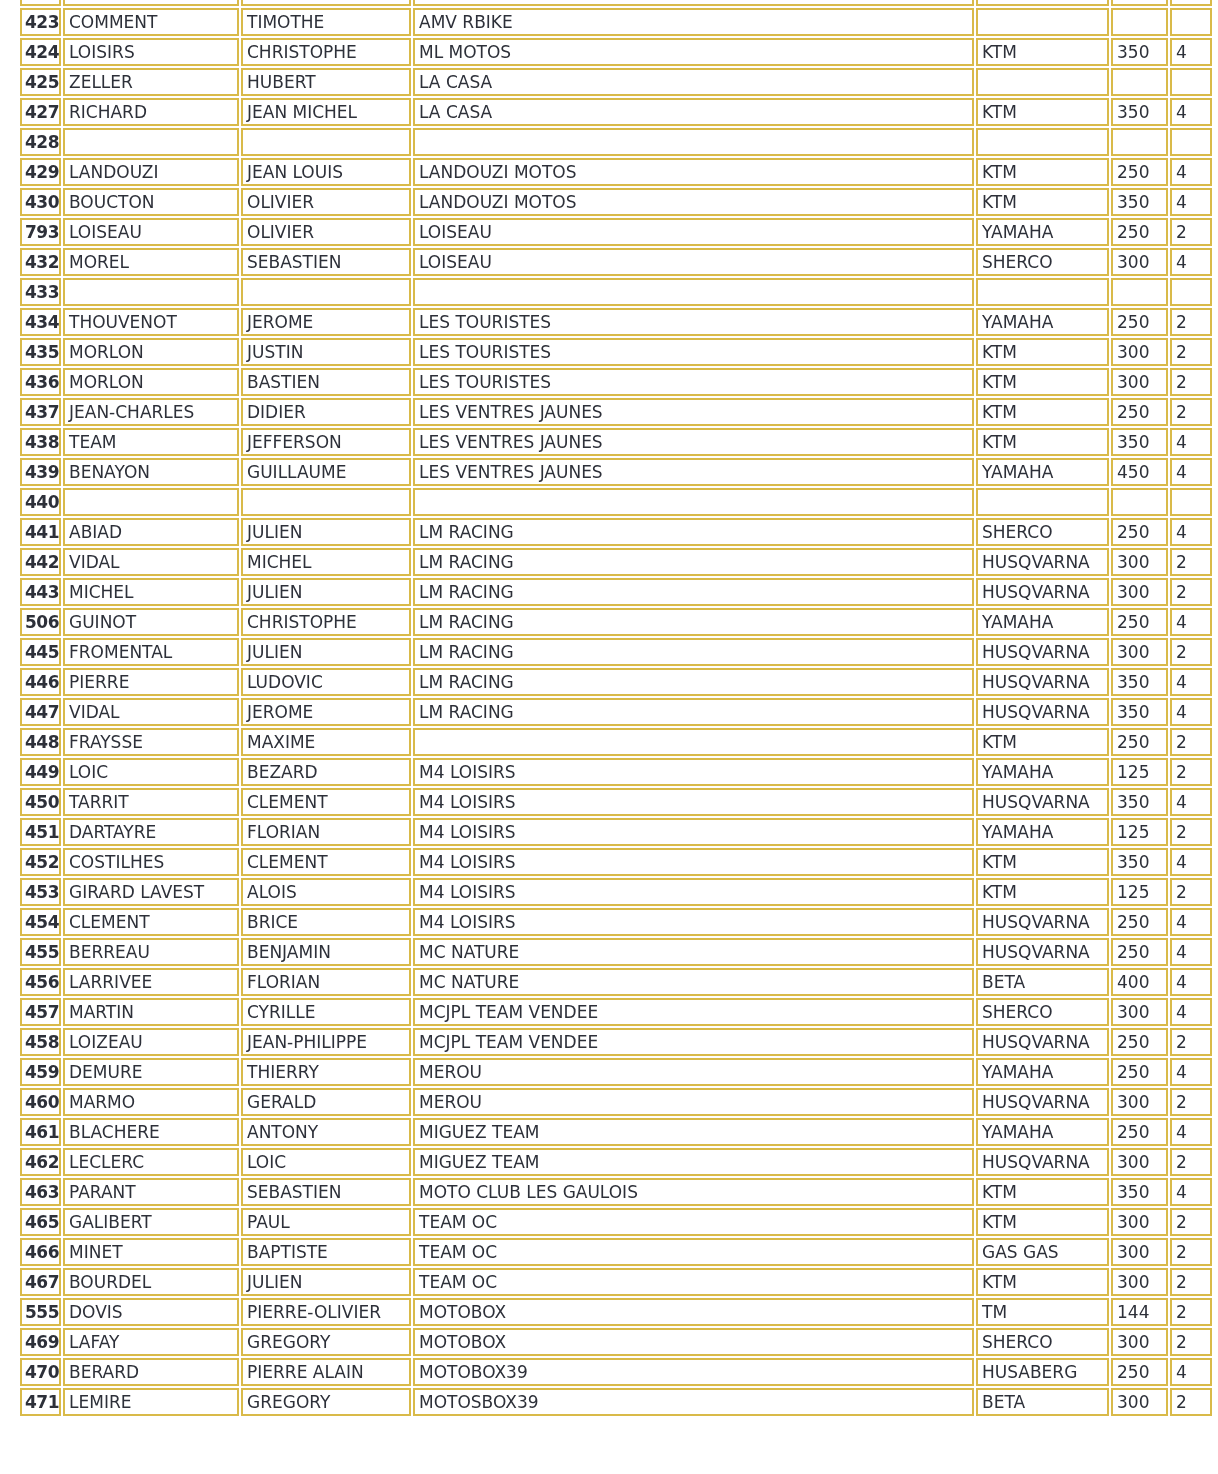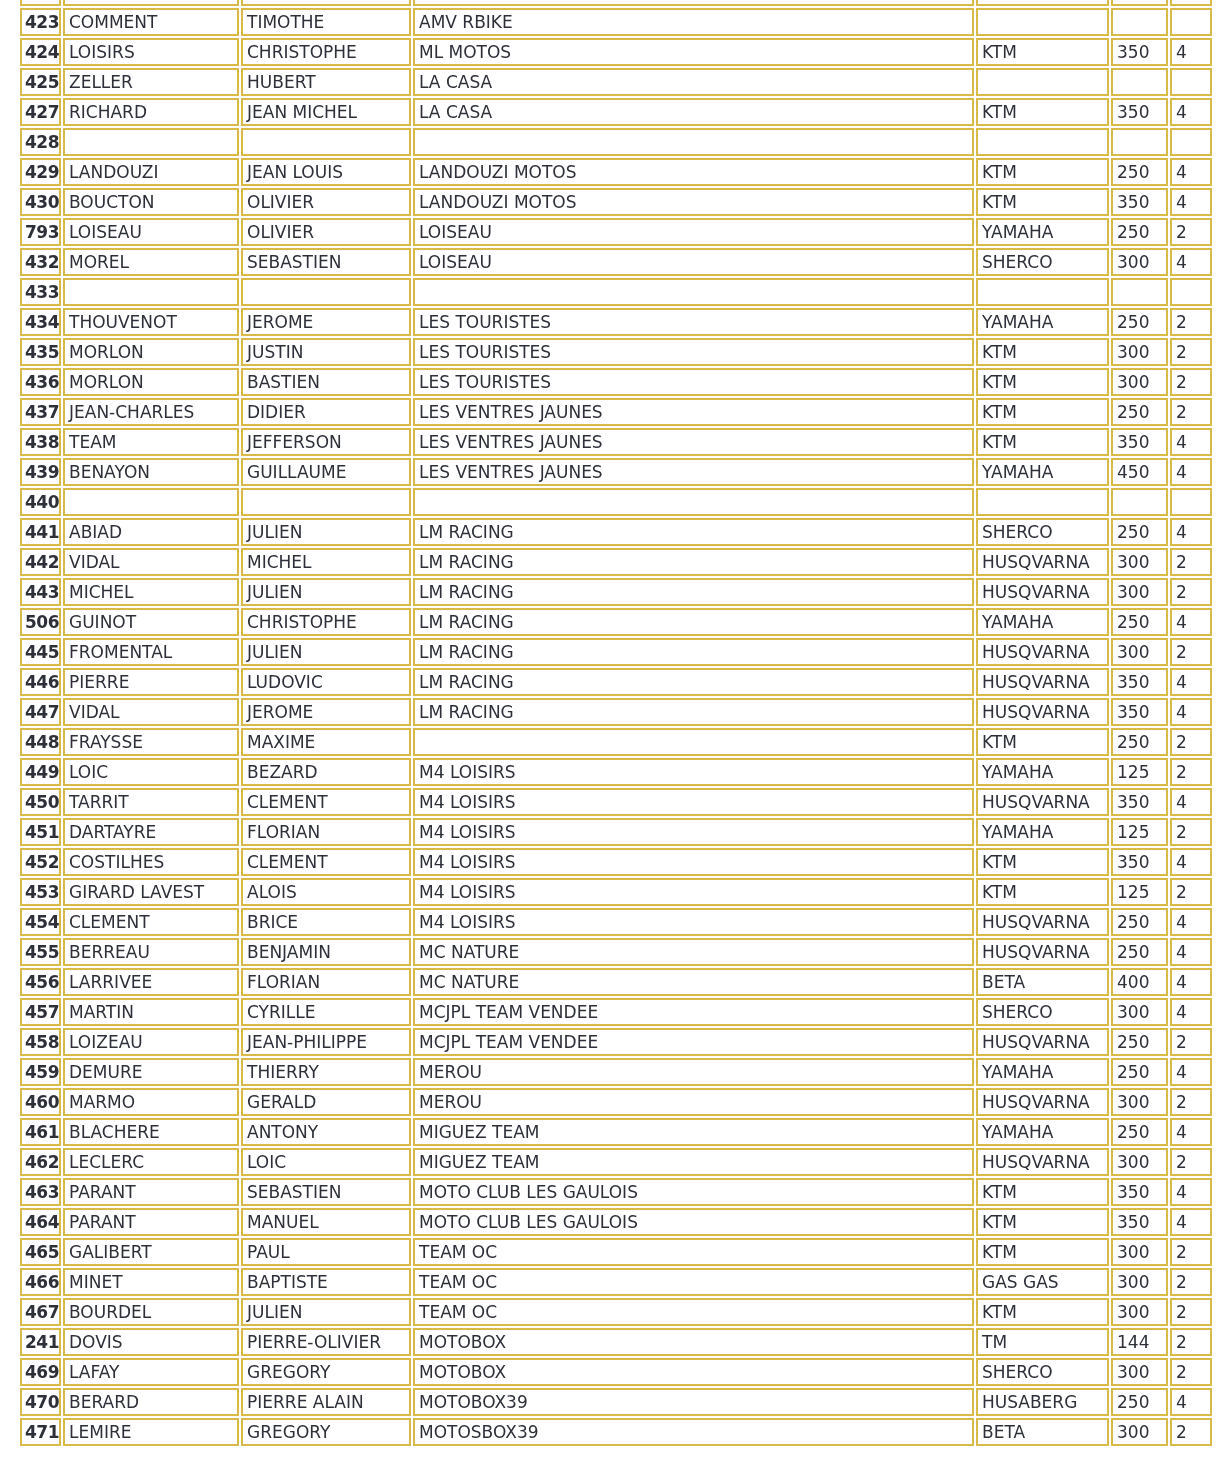--- a/index.html
+++ b/index.html
@@ -428,29 +428,20 @@
       <tr>
         <td class="c-num">463</td>
         <td>PARANT</td>
         <td>SEBASTIEN</td>
         <td>MOTO CLUB LES GAULOIS</td>
         <td>KTM</td>
         <td>350</td>
         <td>4</td>
       </tr>
       <tr>
-        <td class="c-num">464</td>
-        <td>PARANT</td>
-        <td>MANUEL</td>
-        <td>MOTO CLUB LES GAULOIS</td>
-        <td>KTM</td>
-        <td>350</td>
-        <td>4</td>
-      </tr>
-      <tr>
         <td class="c-num">465</td>
         <td>GALIBERT</td>
         <td>PAUL</td>
         <td>TEAM OC</td>
         <td>KTM</td>
         <td>300</td>
         <td>2</td>
       </tr>
       <tr>
         <td class="c-num">466</td>
@@ -464,21 +455,21 @@
       <tr>
         <td class="c-num">467</td>
         <td>BOURDEL</td>
         <td>JULIEN</td>
         <td>TEAM OC</td>
         <td>KTM</td>
         <td>300</td>
         <td>2</td>
       </tr>
       <tr>
-        <td class="c-num">241</td>
+        <td class="c-num">555</td>
         <td>DOVIS</td>
         <td>PIERRE-OLIVIER</td>
         <td>MOTOBOX</td>
         <td>TM</td>
         <td>144</td>
         <td>2</td>
       </tr>
       <tr>
         <td class="c-num">469</td>
         <td>LAFAY</td>

